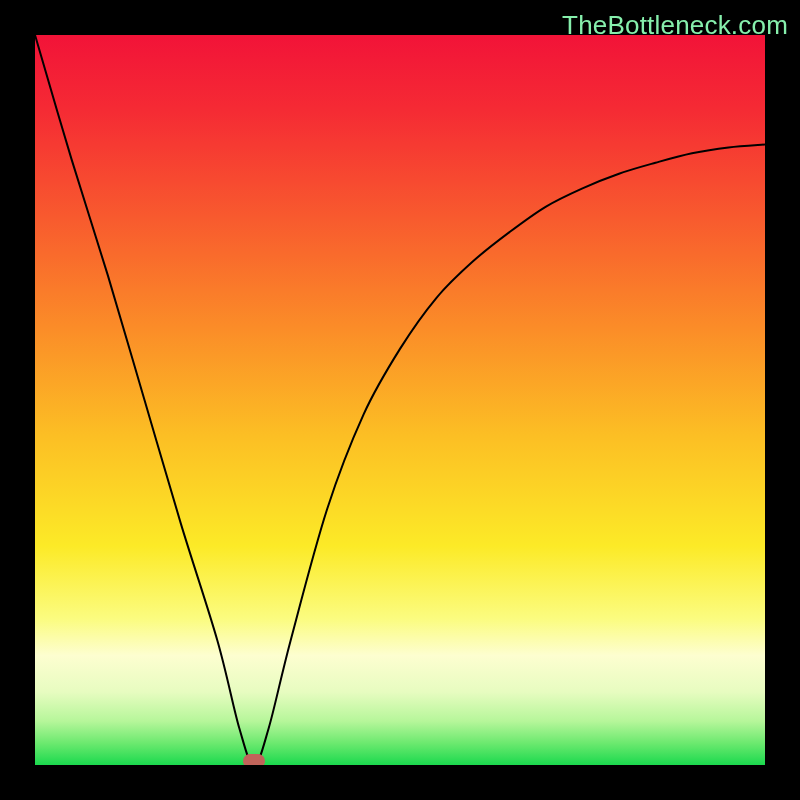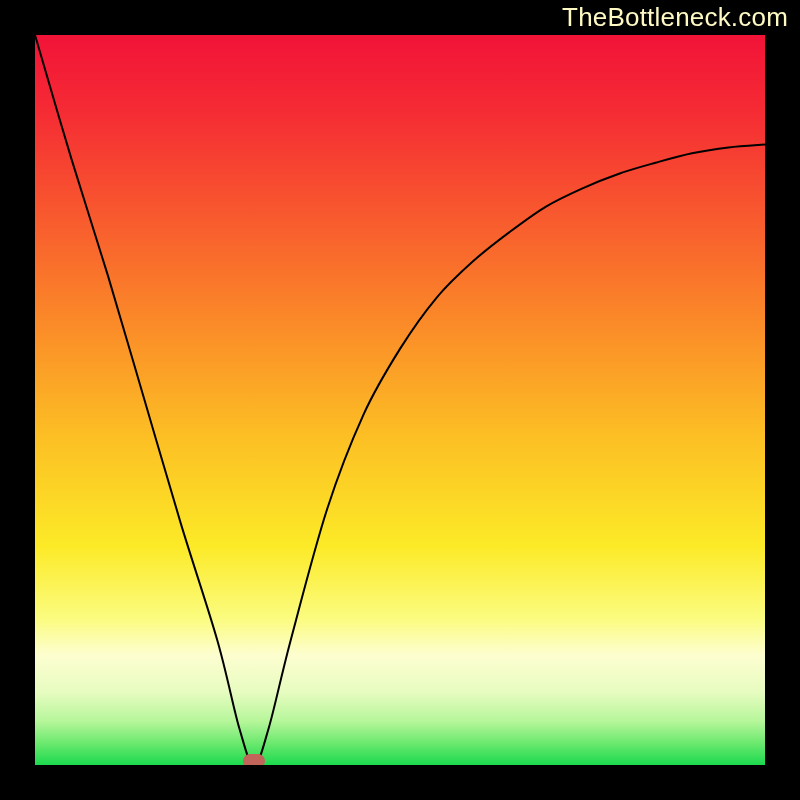--- a/index.html
+++ b/index.html
@@ -12,23 +12,23 @@
     font-family: Arial, Helvetica, sans-serif;
   }
   .frame {
     position: relative;
     width: 800px;
     height: 800px;
     background: #000;
   }
   .watermark {
     position: absolute;
-    top: 2px;
+    top: 10px;
     right: 12px;
-    color: #fef9c3;
+    color: #86efac;
     font-size: 26px;
     font-weight: 500;
     letter-spacing: 0.2px;
     z-index: 10;
     user-select: none;
   }
   .plot-area {
     position: absolute;
     left: 35px;
     top: 35px;

